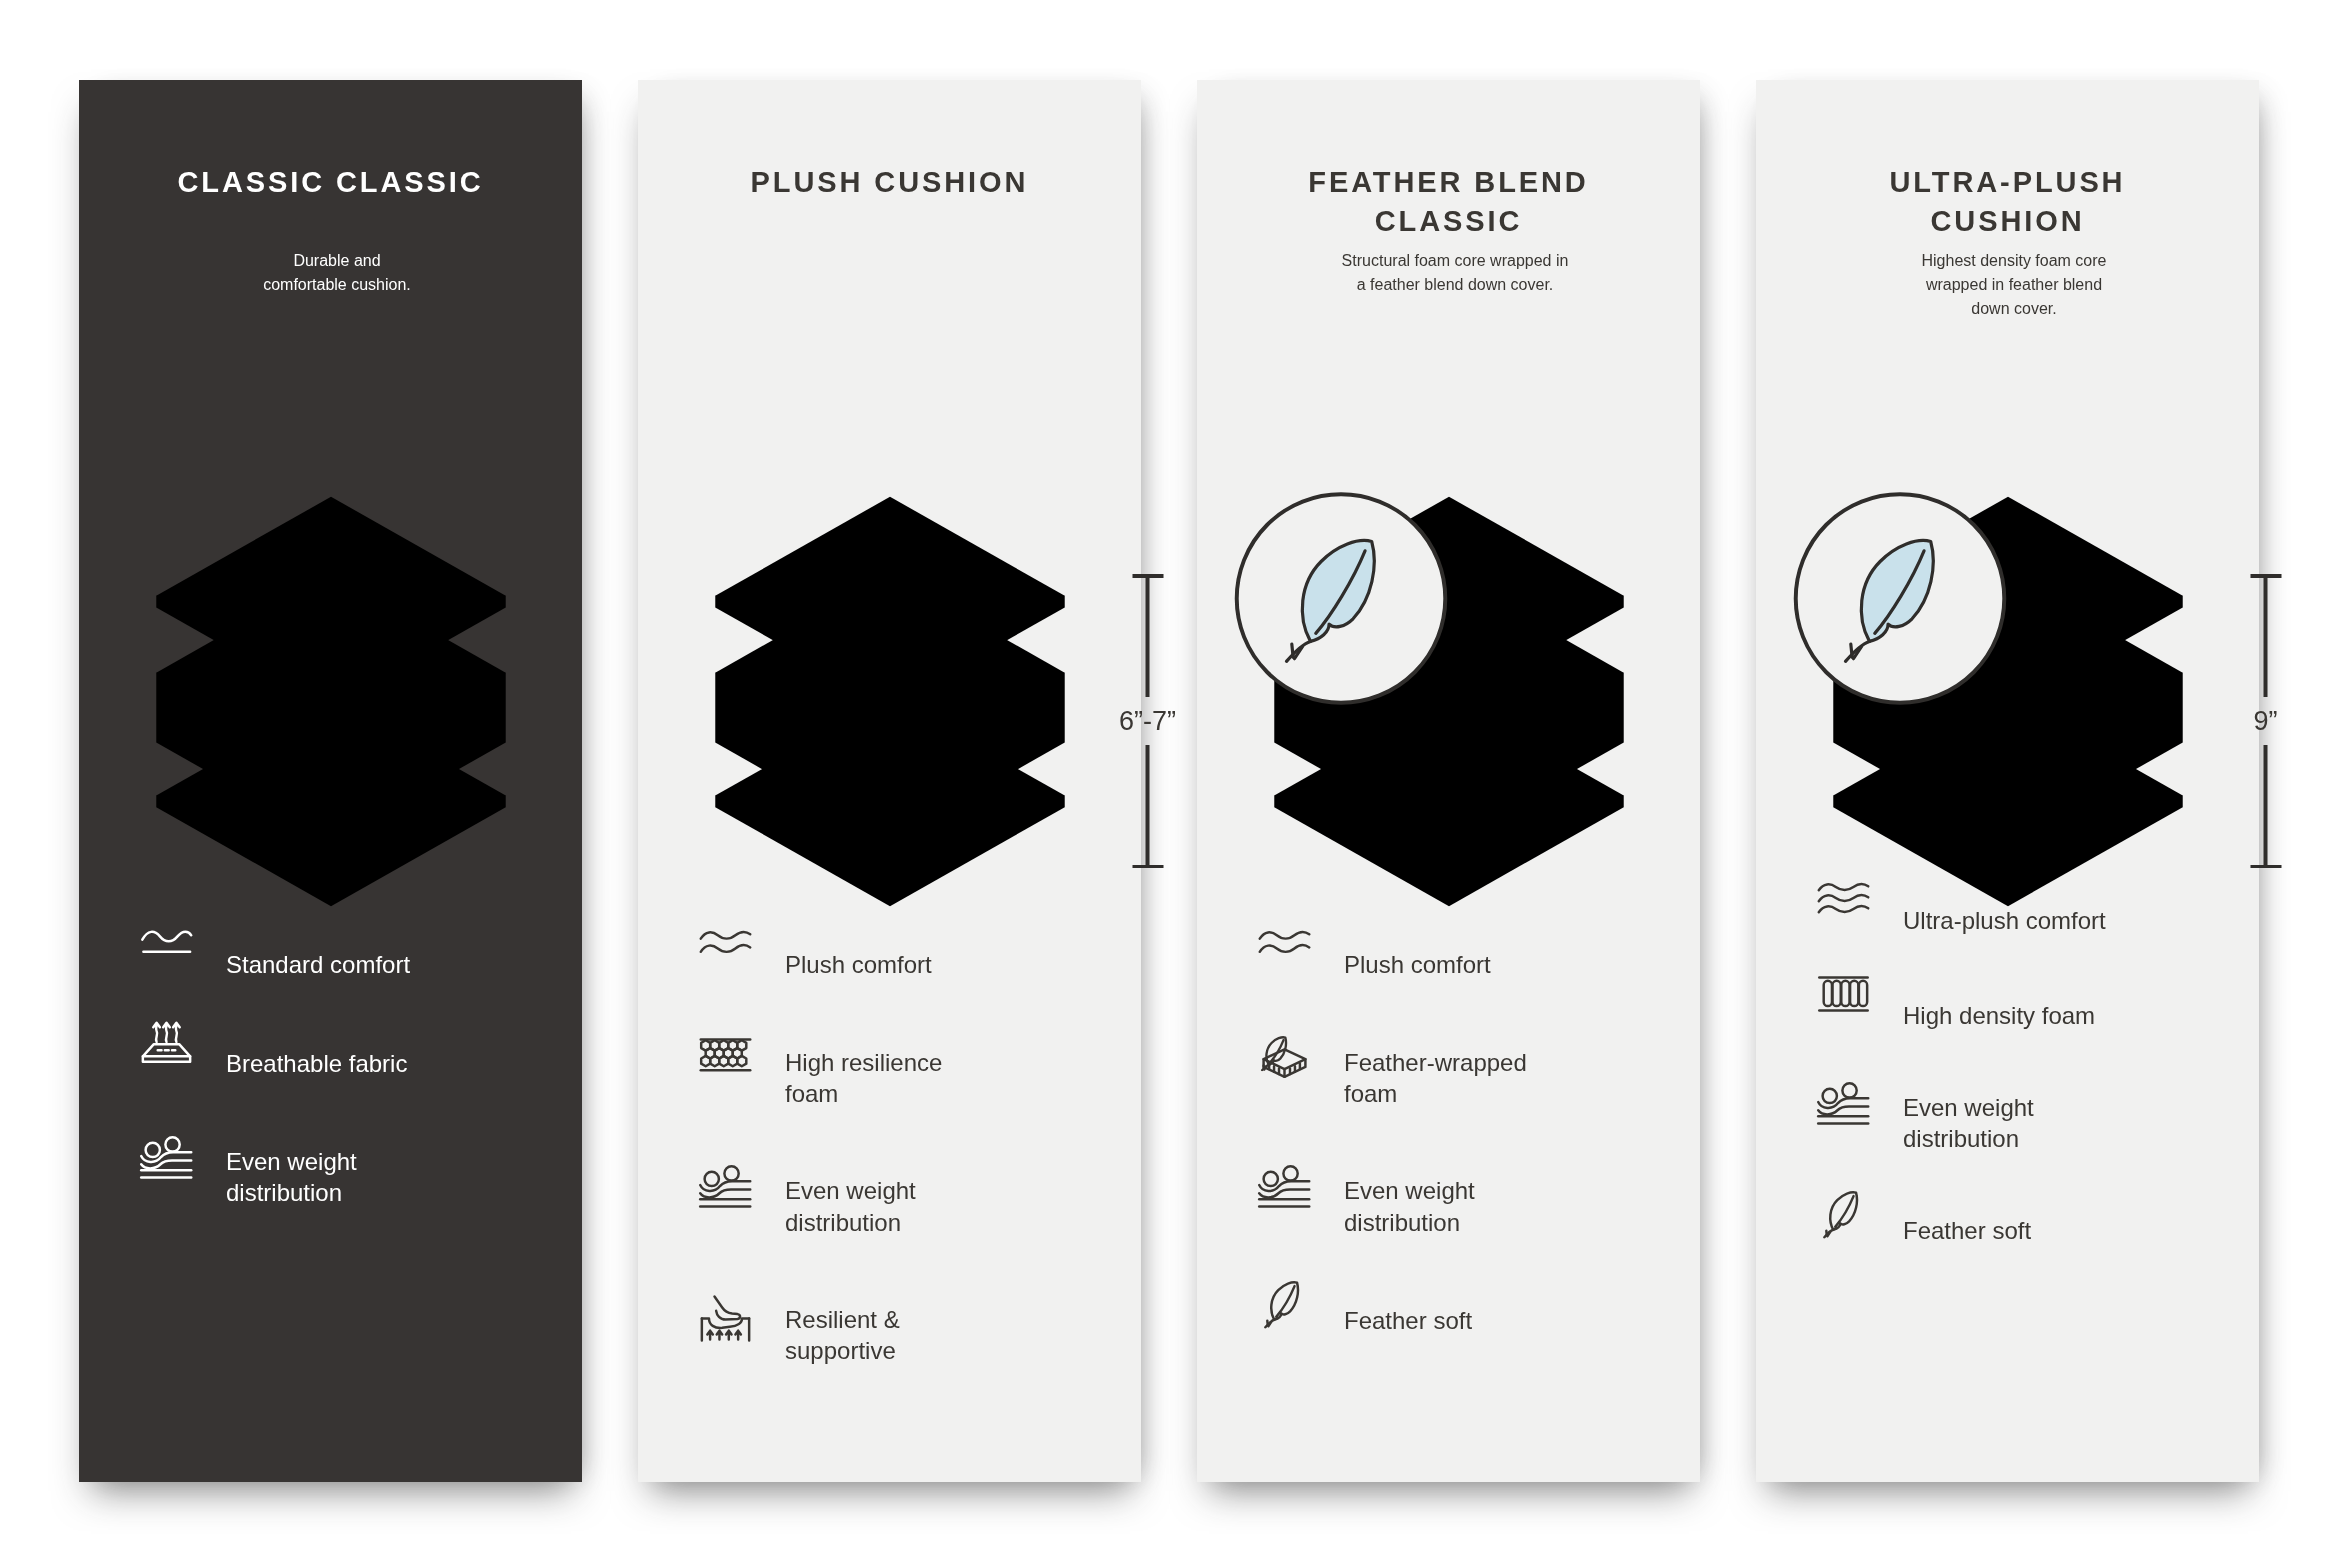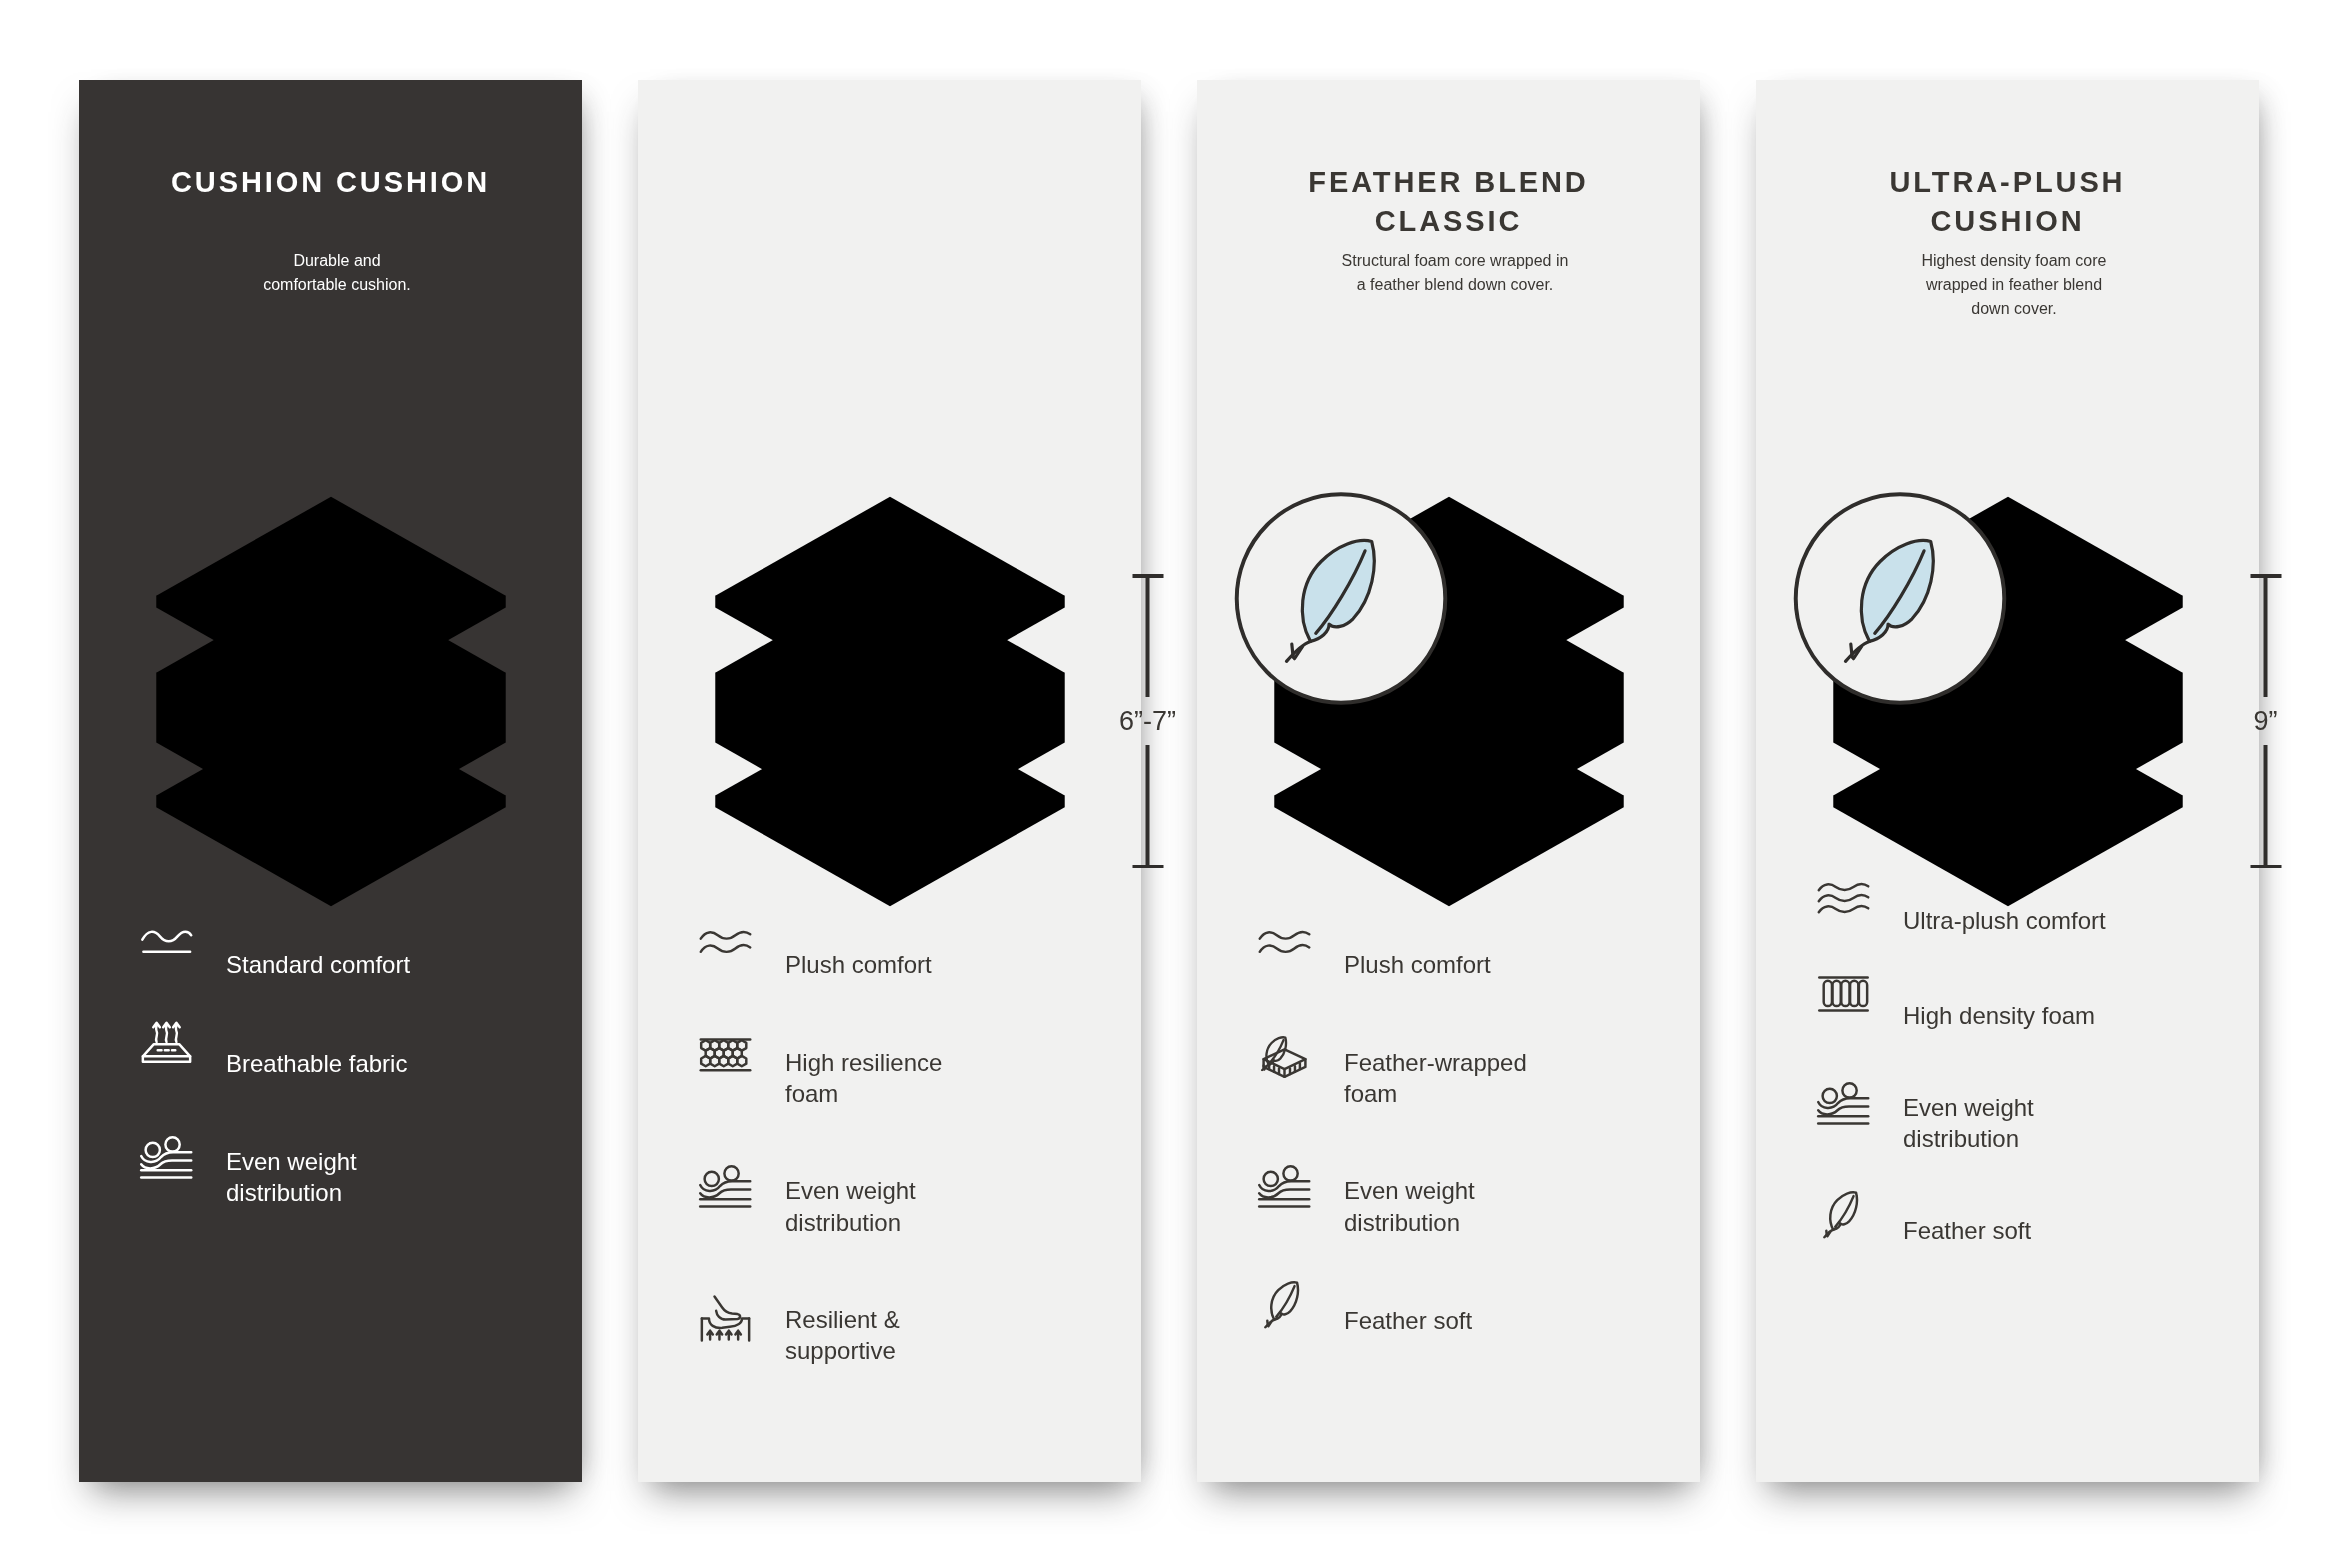--- a/index.html
+++ b/index.html
@@ -206,21 +206,21 @@
       <path d="M16,66 V88 M26,66 V88 M36,66 V88 M46,66 V88 M56,66 V88 M66,66 V88 M76,66 V88 M85,66 V88"></path>
       <path d="M22,20 L36,42 C42,50 50,53 58,54 L66,55 C72,56 72,62 66,62 L26,62"></path>
       <path d="M30,16 L40,32"></path>
     </symbol>
   </defs>
 </svg>
 
 <main class="board">
 
   <section class="panel theme-dark panel--classic">
-    <h2 class="panel-title">CUSHION CUSHION</h2>
+    <h2 class="panel-title">CLASSIC CLASSIC</h2>
     <p class="panel-desc">Durable and
 comfortable cushion.</p>
     <div class="diagram">
       <svg class="cushion-svg" viewBox="0 0 660 740" width="385" height="431">
           <use href="#cushion"></use>
         </svg>
     </div>
     <ul class="features">
       <li class="feature">
         <span class="fi">
@@ -244,20 +244,21 @@
               <use href="#i-weight"></use>
             </svg>
           </span>
         <span class="flabel">Even weight
 distribution</span>
       </li>
     </ul>
   </section>
 
   <section class="panel theme-light panel--plush">
+    <h2 class="panel-title">PLUSH CUSHION</h2>
     <div class="diagram">
       <svg class="cushion-svg" viewBox="0 0 660 740" width="385" height="431">
           <use href="#cushion"></use>
         </svg>
       <div class="measure">
         <span class="cap"></span>
         <span class="seg"></span>
         <span class="mlabel">6”-7”</span>
         <span class="seg"></span>
         <span class="cap"></span>

